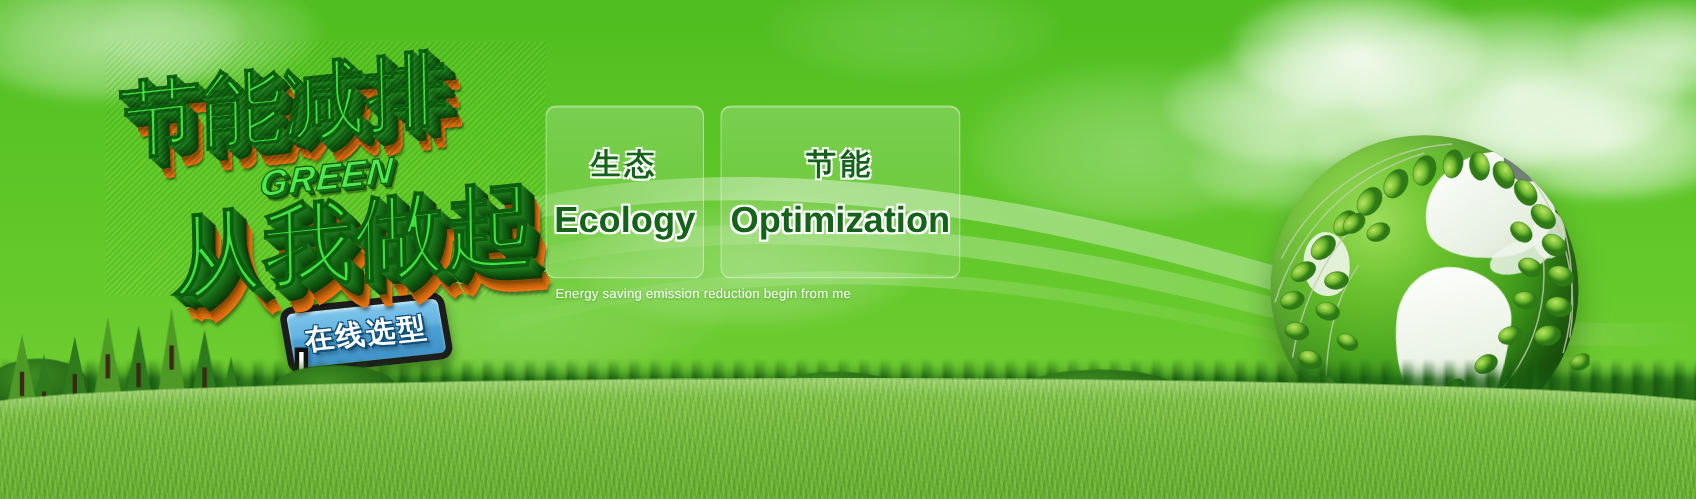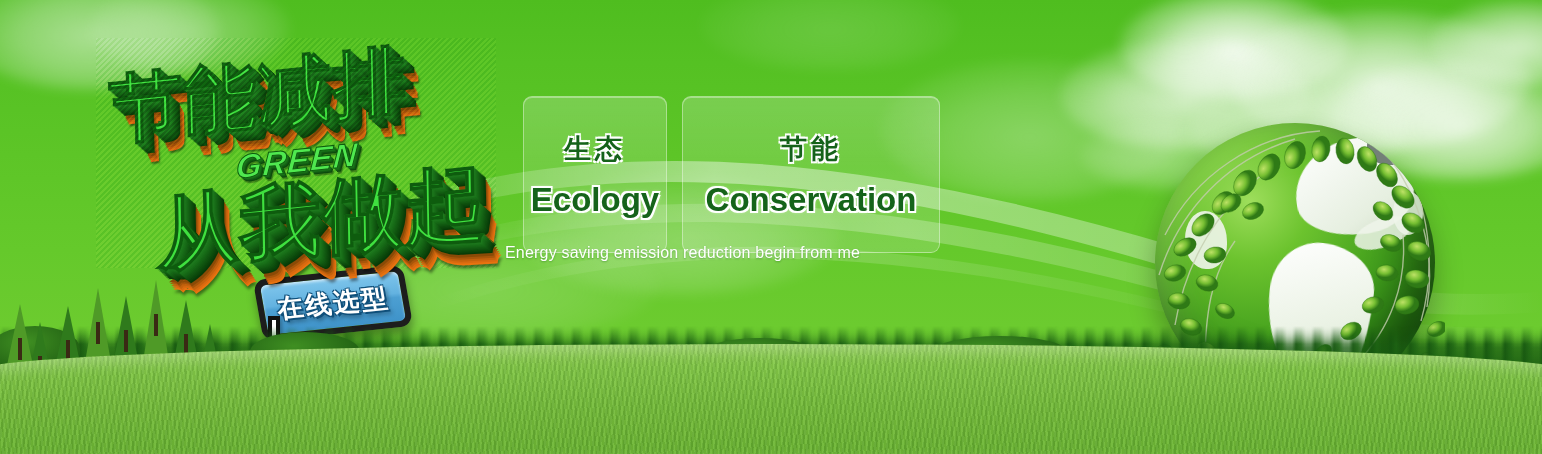--- a/index.html
+++ b/index.html
@@ -162,49 +162,49 @@
   }
   .cta-label {
     font-size:26px; font-weight:bold; color:#ffffff;
     letter-spacing:2px;
     text-shadow:2px 2px 0 #0f4f7a, -1px -1px 0 #0f4f7a, 1px -1px 0 #0f4f7a, -1px 1px 0 #0f4f7a, 3px 4px 4px rgba(0,0,0,.4);
     white-space:nowrap;
   }
   .hand-cursor { position:absolute; left:-14px; top:42px; filter:drop-shadow(2px 3px 2px rgba(0,0,0,.3)); }
 
   
-  .cards { position:absolute; left:523px; top:96px; display:flex; gap:15px; }
+  .cards { position:absolute; left:496px; top:96px; display:flex; gap:15px; }
   .card {
     border-radius:9px;
     background:linear-gradient(180deg, rgba(255,255,255,.20) 0%, rgba(255,255,255,.12) 45%, rgba(255,255,255,.16) 100%);
     border:1px solid rgba(255,255,255,.38);
     box-shadow:inset 0 1px 0 rgba(255,255,255,.35);
     height:157px;
     display:flex; flex-direction:column; align-items:center; justify-content:center;
     gap:14px;
     cursor:pointer;
   }
   .card.w1 { width:144px; }
-  .card.w2 { width:258px; }
+  .card.w2 { width:218px; }
   .card.w3 { width:203px; }
   .card-cn {
     font-size:27px; font-weight:bold; color:#15631a; white-space:nowrap;
     text-shadow:-1.6px -1.6px 0 #fff, 1.6px -1.6px 0 #fff, -1.6px 1.6px 0 #fff, 1.6px 1.6px 0 #fff,
                  0 0 3px rgba(255,255,255,.9);
     letter-spacing:4px;
   }
   .card-en {
     font-size:33px; font-weight:bold; color:#15631a; white-space:nowrap;
     text-shadow:-1.8px -1.8px 0 #fff, 1.8px -1.8px 0 #fff, -1.8px 1.8px 0 #fff, 1.8px 1.8px 0 #fff,
                  0 0 4px rgba(255,255,255,.95);
   }
 
   .tagline {
-    position:absolute; left:505px; top:244px;
-    font-size:16px; color:#ffffff; letter-spacing:.2px;
+    position:absolute; left:505px; top:260px;
+    font-size:12px; color:#ffffff; letter-spacing:.2px;
     text-shadow:0 1px 2px rgba(0,80,0,.35);
     white-space:nowrap;
   }
 
   
   .globe-wrap { position:absolute; left:1145px; top:115px; width:300px; height:305px; }
   .globe {
     position:absolute; left:10px; top:8px;
     width:280px; height:280px; border-radius:50%;
     background:
@@ -310,21 +310,21 @@
     </svg>
   </div>
 
   <div class="cards">
     <div class="card w1">
       <span class="card-cn">生态</span>
       <span class="card-en">Ecology</span>
     </div>
     <div class="card w2">
       <span class="card-cn">节能</span>
-      <span class="card-en">Conservation</span>
+      <span class="card-en">Optimization</span>
     </div>
   </div>
 
   <div class="tagline">Energy saving emission reduction begin from me</div>
 
   <div class="globe-wrap">
     <div class="globe">
       <div class="continent cont-na"></div>
       <div class="continent cont-grn"></div>
       <div class="continent cont-sa"></div>

